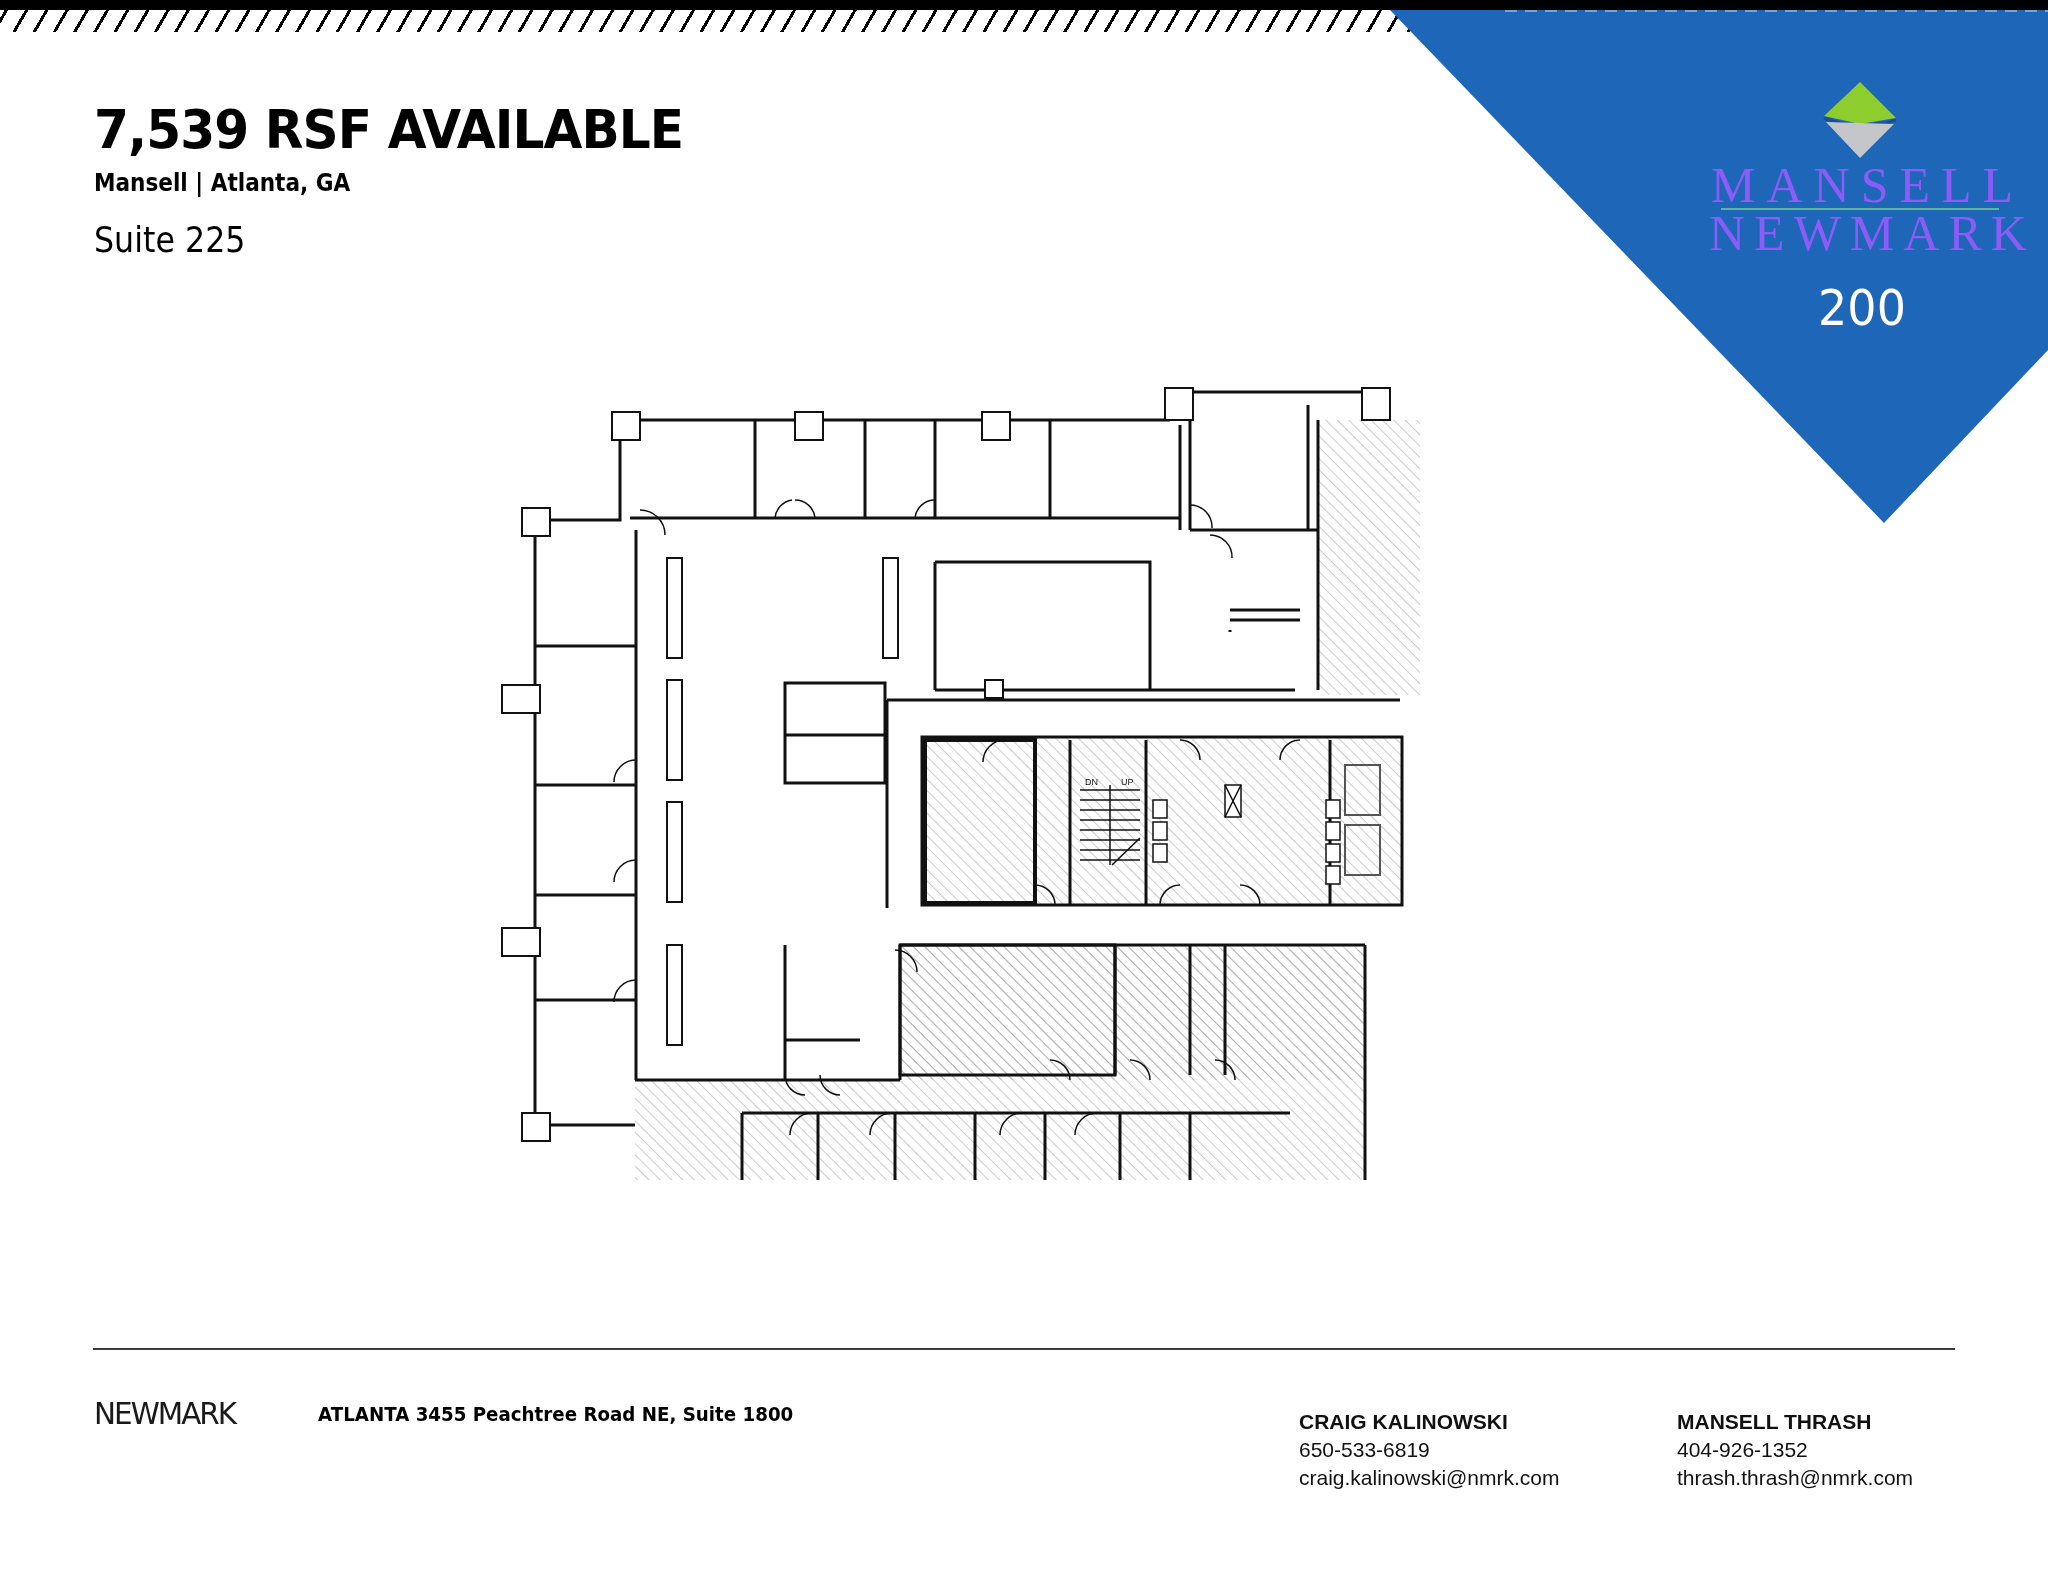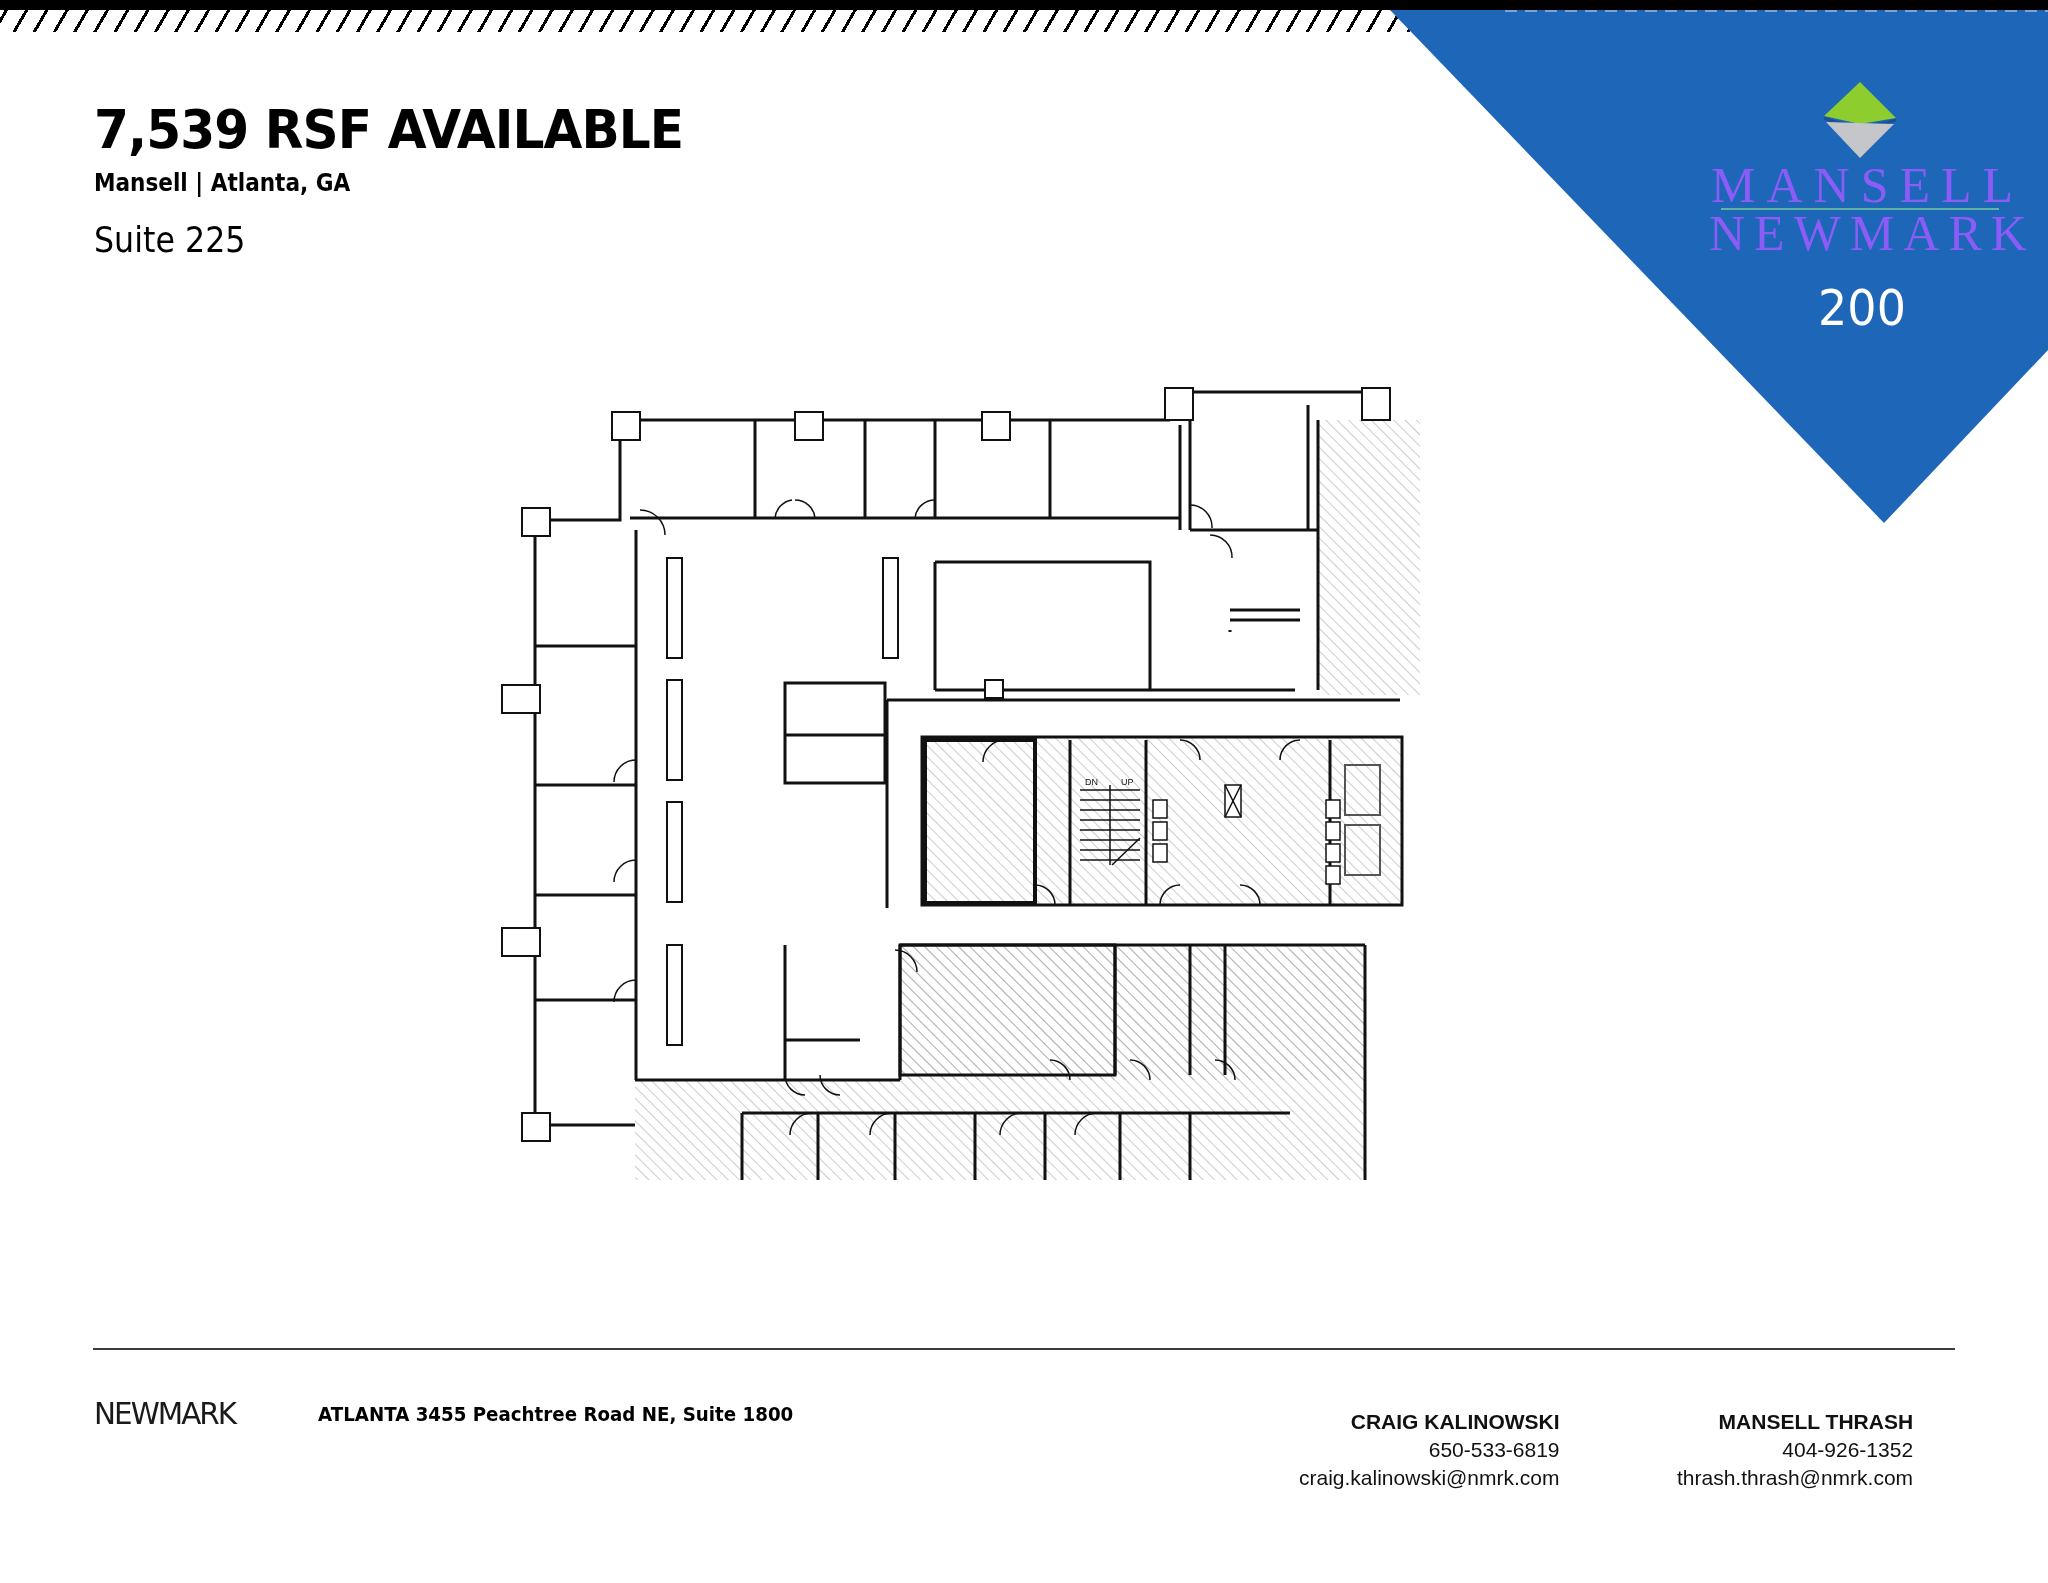--- a/index.html
+++ b/index.html
@@ -17,21 +17,21 @@
   .brand .diamond { display: block; margin: 0 auto; }
   .brand-name-1, .brand-name-2 { font-family: Liberation Serif, serif; color: #8b5cf6; font-size: 50px; line-height: 38px; white-space: nowrap; }
   .brand-name-1 { letter-spacing: 11px; margin-top: 6px; padding-left: 11px; }
   .brand-rule { width: 278px; height: 2px; background: #5fb3a6; margin: 4px auto 4px auto; }
   .brand-name-2 { letter-spacing: 9px; padding-left: 9px; }
   .building-no { position: absolute; left: 1800px; top: 278px; width: 124px; text-align: center; color: #ffffff; font-family: "DejaVu Sans", sans-serif; font-size: 50px; line-height: 60px; transform: scaleX(0.92); }
   .plan { position: absolute; left: 490px; top: 380px; }
   .footer-rule { position: absolute; left: 93px; top: 1348px; width: 1862px; height: 2px; background: #3b3b3b; }
   .newmark { position: absolute; left: 94px; top: 1397px; font-family: "DejaVu Sans", sans-serif; font-size: 30px; letter-spacing: -2px; line-height: 34px; color: #1a1a1a; transform: scaleX(0.98); transform-origin: left; }
   .address { position: absolute; left: 318px; top: 1402px; font-family: "DejaVu Sans", sans-serif; font-weight: bold; font-size: 19px; line-height: 24px; transform: scaleX(0.96); transform-origin: left; white-space: nowrap; }
-  .contact { position: absolute; top: 1408px; font-family: "Liberation Sans", sans-serif; font-size: 21px; line-height: 28px; color: #111; text-align: right; }
+  .contact { position: absolute; top: 1408px; font-family: "Liberation Sans", sans-serif; font-size: 21px; line-height: 28px; color: #111; }
   .contact .cname { font-weight: bold; }
   .contact-1 { left: 1299px; }
   .contact-2 { left: 1677px; }
 </style>
 </head>
 <body>
 
 <div class="topbar"></div>
 <div class="hatch"></div>
 

